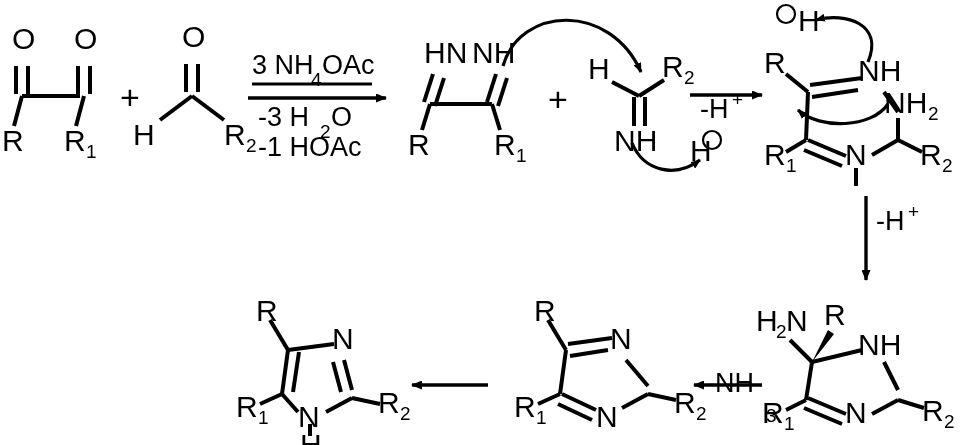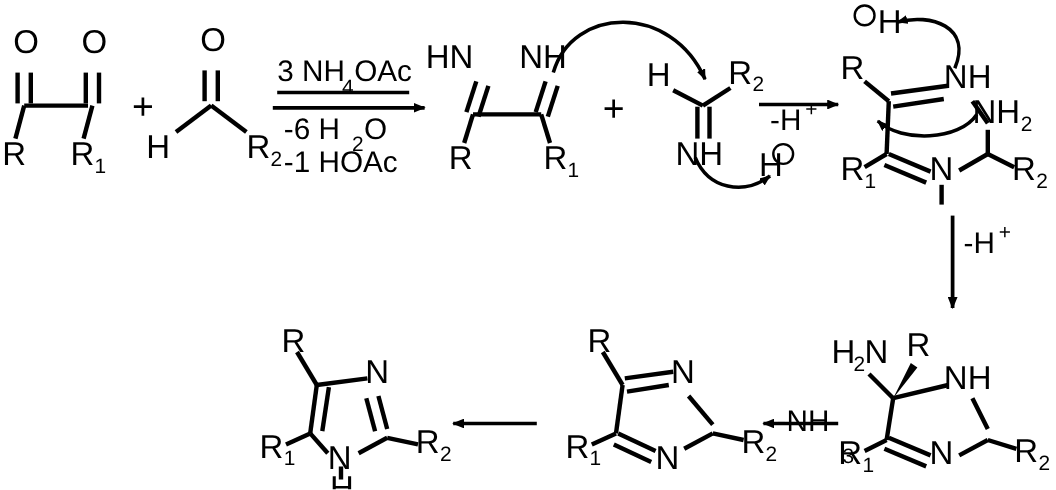--- a/index.html
+++ b/index.html
@@ -232,27 +232,27 @@
 
   <span class="lbl atom" style="left:182px;top:22px;">O</span>
   <span class="lbl atom" style="left:133px;top:120px;">H</span>
   <span class="lbl atom" style="left:224px;top:120px;">R</span>
   <span class="lbl sub" style="left:246px;top:136px;">2</span>
 
   <span class="lbl cond" style="left:252px;top:52px;">3 NH</span>
   <span class="lbl sub" style="left:311px;top:70px;">4</span>
   <span class="lbl cond" style="left:322px;top:52px;">OAc</span>
 
-  <span class="lbl cond" style="left:258px;top:104px;">-6 H</span>
+  <span class="lbl cond" style="left:258px;top:104px;">-3 H</span>
   <span class="lbl sub" style="left:320px;top:122px;">2</span>
   <span class="lbl cond" style="left:331px;top:104px;">O</span>
 
   <span class="lbl cond" style="left:258px;top:134px;">-1 HOAc</span>
 
-  <span class="lbl atom" style="left:387px;top:38px;">HN</span>
+  <span class="lbl atom" style="left:424px;top:38px;">HN</span>
   <span class="lbl atom" style="left:472px;top:38px;">NH</span>
   <span class="lbl atom" style="left:408px;top:130px;">R</span>
   <span class="lbl atom" style="left:494px;top:130px;">R</span>
   <span class="lbl sub" style="left:516px;top:146px;">1</span>
 
   <span class="lbl plus-big" style="left:548px;top:82px;">+</span>
 
   <span class="lbl atom" style="left:588px;top:54px;">H</span>
   <span class="lbl atom" style="left:662px;top:52px;">R</span>
   <span class="lbl sub" style="left:684px;top:68px;">2</span>

